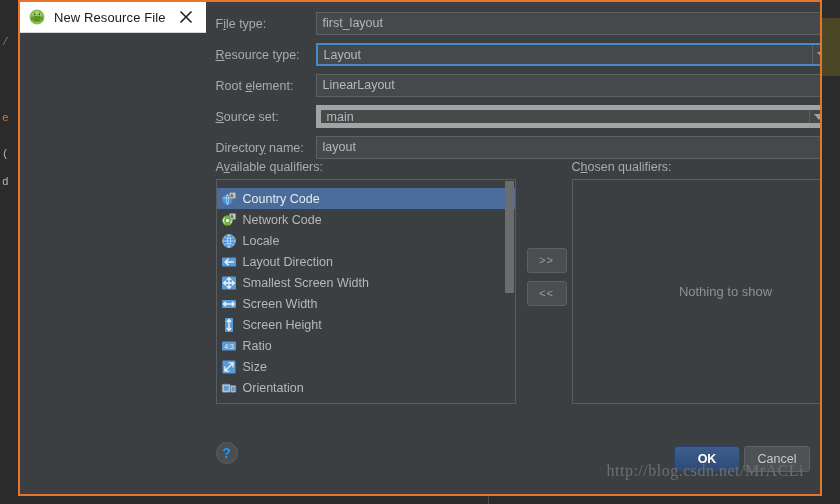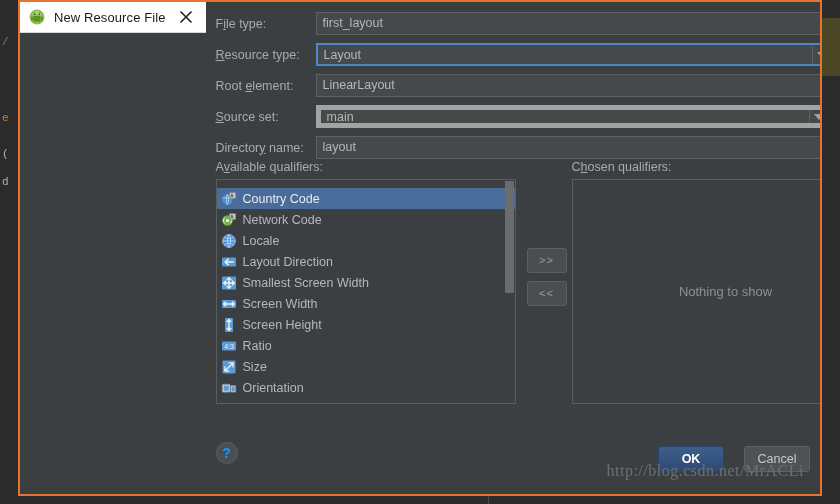--- a/index.html
+++ b/index.html
@@ -309,21 +309,21 @@
     color: #2196f3;
     font-size: 14px;
     font-weight: bold;
     cursor: pointer;
     box-sizing: border-box;
   }
   .action-buttons {
     position: absolute;
     right: 10px; top: 16px;
     display: flex;
-    gap: 20px;
+    gap: 4px;
   }
   .btn {
     width: 66px;
     height: 26px;
     box-sizing: border-box;
     border-radius: 3px;
     font-size: 12.5px;
     display: flex;
     align-items: center;
     justify-content: center;

